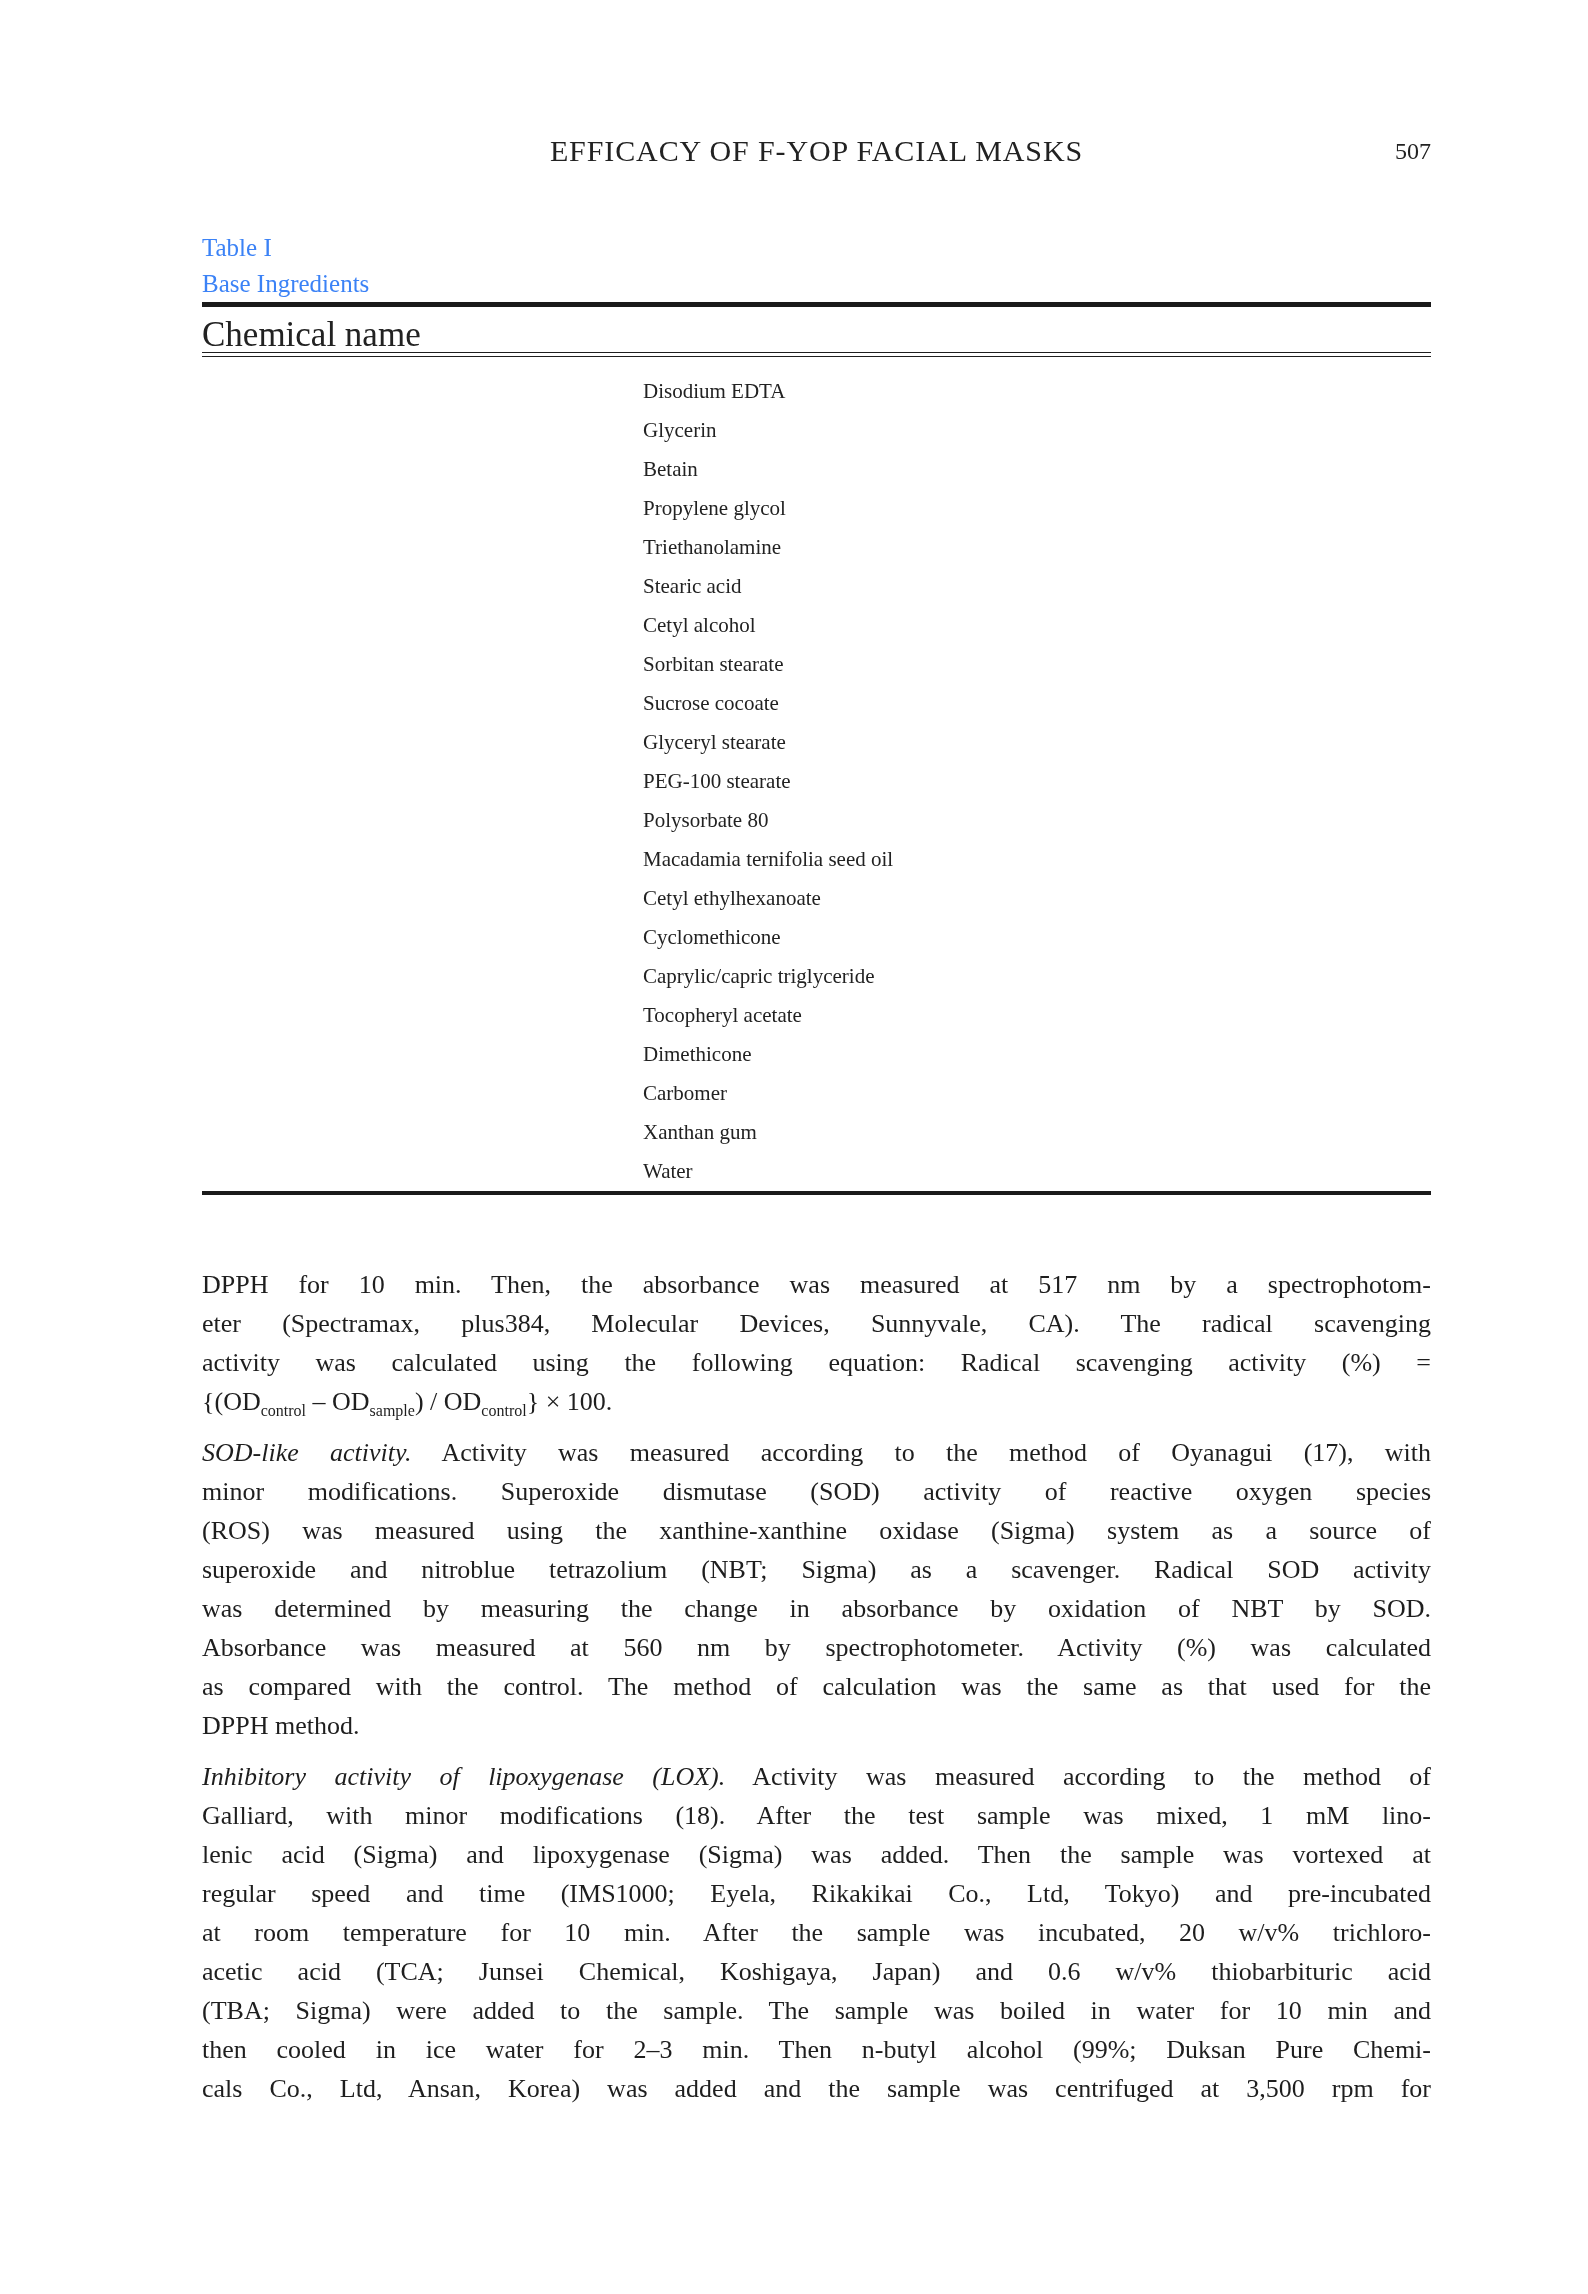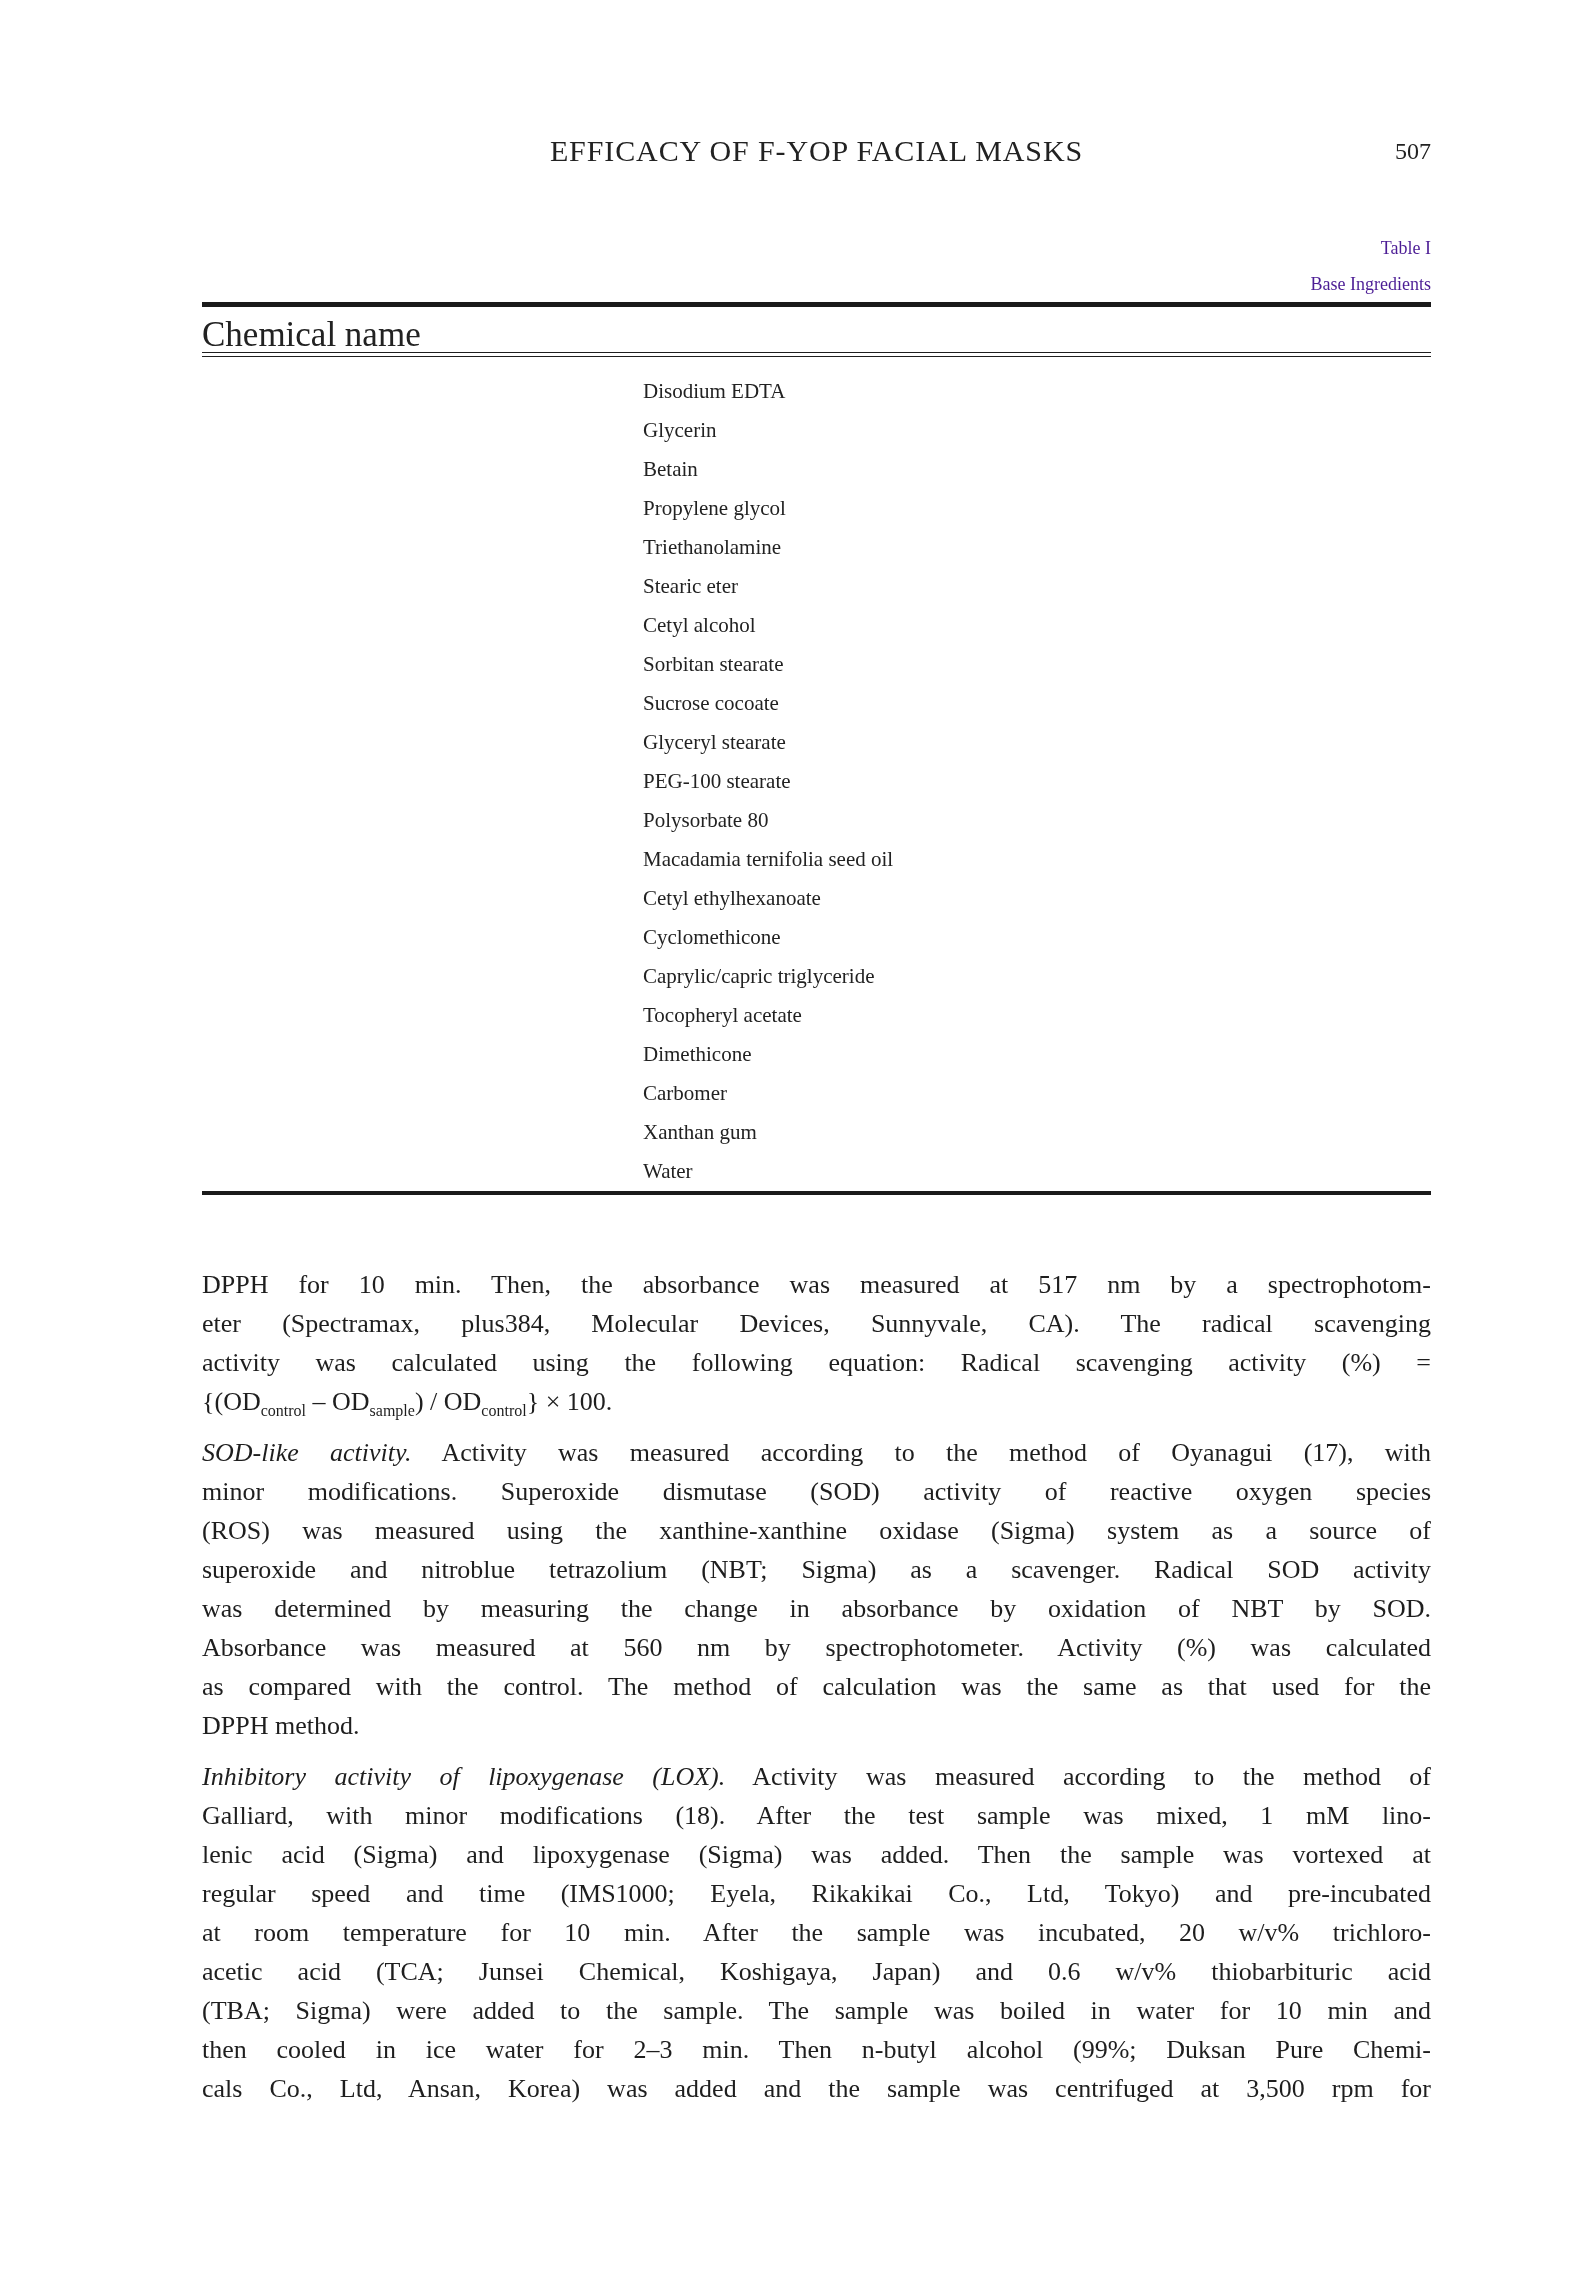--- a/index.html
+++ b/index.html
@@ -33,24 +33,24 @@
     line-height: 38px;
     color: #222;
   }
   
   .table-block {
     position: absolute;
     left: 202px; top: 230px;
     width: 1229px;
   }
   .caption-line {
-    text-align: right;
-    font-size: 18px;
+    text-align: left;
+    font-size: 25px;
     line-height: 36px;
-    color: #4c1d95;
+    color: #3b82f6;
   }
   .rule-thick {
     height: 4.7px;
     background: #1a1a1a;
   }
   .rule-double {
     height: 4.7px;
     box-sizing: border-box;
     border-top: 1.9px solid #1f1f1f;
     border-bottom: 1.9px solid #1f1f1f;
@@ -109,21 +109,21 @@
     <div class="caption-line">Base Ingredients</div>
     <div class="rule-thick"></div>
     <div class="col-header">Chemical name</div>
     <div class="rule-double"></div>
     <div class="table-rows" id="table-rows">
         <div class="trow">Disodium EDTA</div>
         <div class="trow">Glycerin</div>
         <div class="trow">Betain</div>
         <div class="trow">Propylene glycol</div>
         <div class="trow">Triethanolamine</div>
-        <div class="trow">Stearic eter</div>
+        <div class="trow">Stearic acid</div>
         <div class="trow">Cetyl alcohol</div>
         <div class="trow">Sorbitan stearate</div>
         <div class="trow">Sucrose cocoate</div>
         <div class="trow">Glyceryl stearate</div>
         <div class="trow">PEG-100 stearate</div>
         <div class="trow">Polysorbate 80</div>
         <div class="trow">Macadamia ternifolia seed oil</div>
         <div class="trow">Cetyl ethylhexanoate</div>
         <div class="trow">Cyclomethicone</div>
         <div class="trow">Caprylic/capric triglyceride</div>

